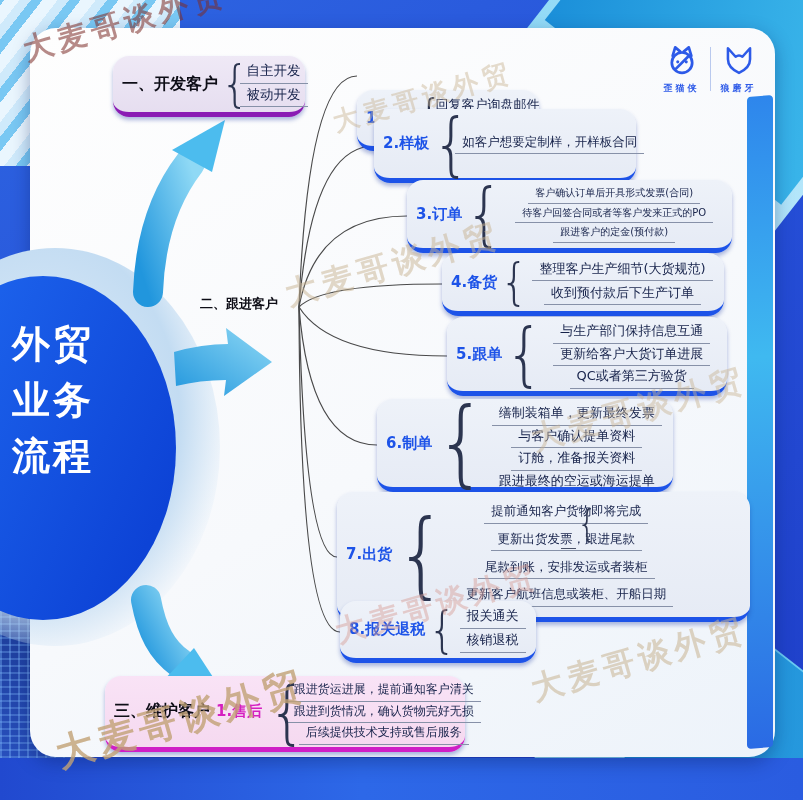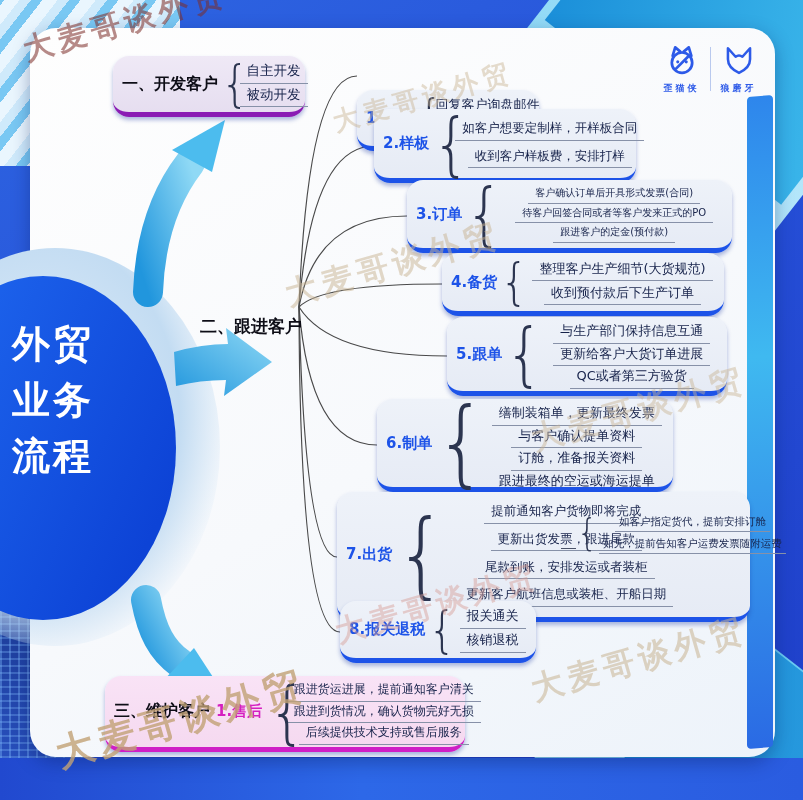--- a/index.html
+++ b/index.html
@@ -65,21 +65,21 @@
   .sub7-connector{position:absolute;left:224px;top:56px;width:15px;border-top:1.5px solid #4a5268;}
   .n8{left:340px;top:601px;width:196px;height:62px;}
   .dev{left:113px;top:56px;width:192px;height:61px;background:linear-gradient(180deg,#efe9f6,#e6def0);
     border-bottom-color:#8a1cb4;} .dev .item{font-size:13.5px;text-align:right;}
   .maintain{left:105px;top:676px;width:360px;height:76px;gap:6px;
     background:linear-gradient(180deg,#f9e3f6,#f5d9f0);border-bottom-color:#cf1ec6;}
   .maintain .item{font-size:12px;}
   .m-label{font-weight:bold;color:#0d0d16;font-size:16px;white-space:nowrap;flex:0 0 auto;}
   .m-sub{font-weight:bold;color:#d51fc0;font-size:15px;white-space:nowrap;flex:0 0 auto;}
   .follow-label{position:absolute;left:200px;top:295px;z-index:5;font-weight:bold;
-    color:#0d0d16;font-size:17px;white-space:nowrap;margin-top:20px;}
+    color:#0d0d16;font-size:13px;white-space:nowrap;}
   
   .logos{position:absolute;left:642px;top:38px;width:136px;height:62px;z-index:5;
     display:flex;align-items:center;justify-content:center;gap:10px;font-family:Liberation Mono, monospace;}
   .logo-col{display:flex;flex-direction:column;align-items:center;gap:4px;}
   .logo-name{font-size:9px;font-weight:bold;color:#2d5ae8;letter-spacing:3px;white-space:nowrap;}
   .logo-div{width:1px;height:44px;background:#b9c9ee;}
   
   .wm{position:absolute;z-index:6;font-weight:bold;letter-spacing:5px;white-space:nowrap;
     transform:rotate(-16deg);pointer-events:none;}
   .wm1{left:20px;top:2px;font-size:30px;color:#7d2d28;opacity:.55;}
@@ -165,21 +165,20 @@
       <div class="item">回复客户询盘邮件</div>
       <div class="item">必要时洽谈和谈判</div>
     </div>
   </div>
 
   <div class="node n2">
     <span class="nlabel">2.样板</span>
     <span class="brace b3">{</span>
     <div class="items">
       <div class="item">如客户想要定制样，开样板合同</div>
-      <div class="item">收到客户样板费，安排打样</div>
     </div>
   </div>
 
   <div class="node n3">
     <span class="nlabel">3.订单</span>
     <span class="brace b3">{</span>
     <div class="items">
       <div class="item">客户确认订单后开具形式发票(合同)</div>
       <div class="item">待客户回签合同或者等客户发来正式的PO</div>
       <div class="item">跟进客户的定金(预付款)</div>
@@ -221,24 +220,20 @@
     <span class="brace b4">{</span>
     <div class="items">
       <div class="item">提前通知客户货物即将完成</div>
       <div class="item">更新出货发票，跟进尾款</div>
       <div class="item">尾款到账，安排发运或者装柜</div>
       <div class="item">更新客户航班信息或装柜、开船日期</div>
     </div>
     <div class="sub7-connector"></div>
     <div class="sub7">
       <span class="brace bsub">{</span>
-      <div class="items">
-        <div class="item">如客户指定货代，提前安排订舱</div>
-        <div class="item">如无，提前告知客户运费发票随附运费</div>
-      </div>
     </div>
   </div>
 
   <div class="node n8">
     <span class="nlabel">8.报关退税</span>
     <span class="brace b2">{</span>
     <div class="items">
       <div class="item">报关通关</div>
       <div class="item">核销退税</div>
     </div>

